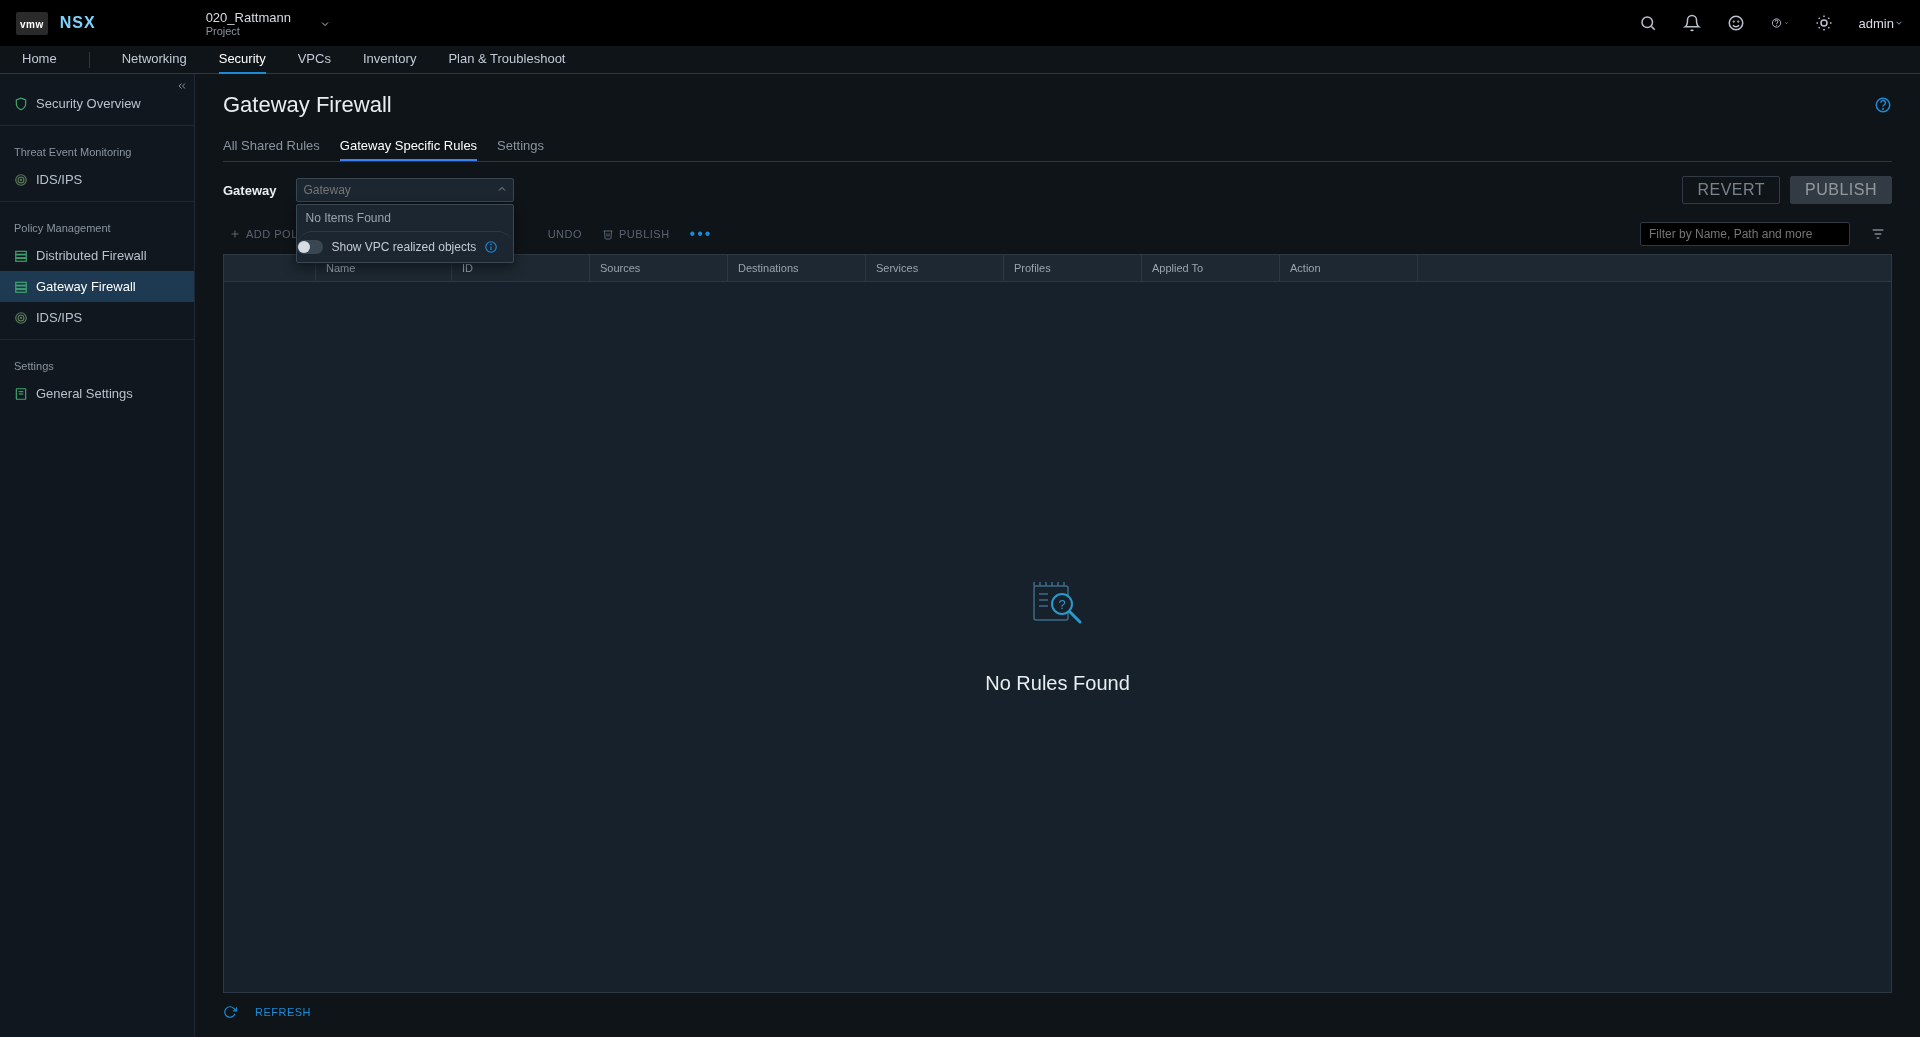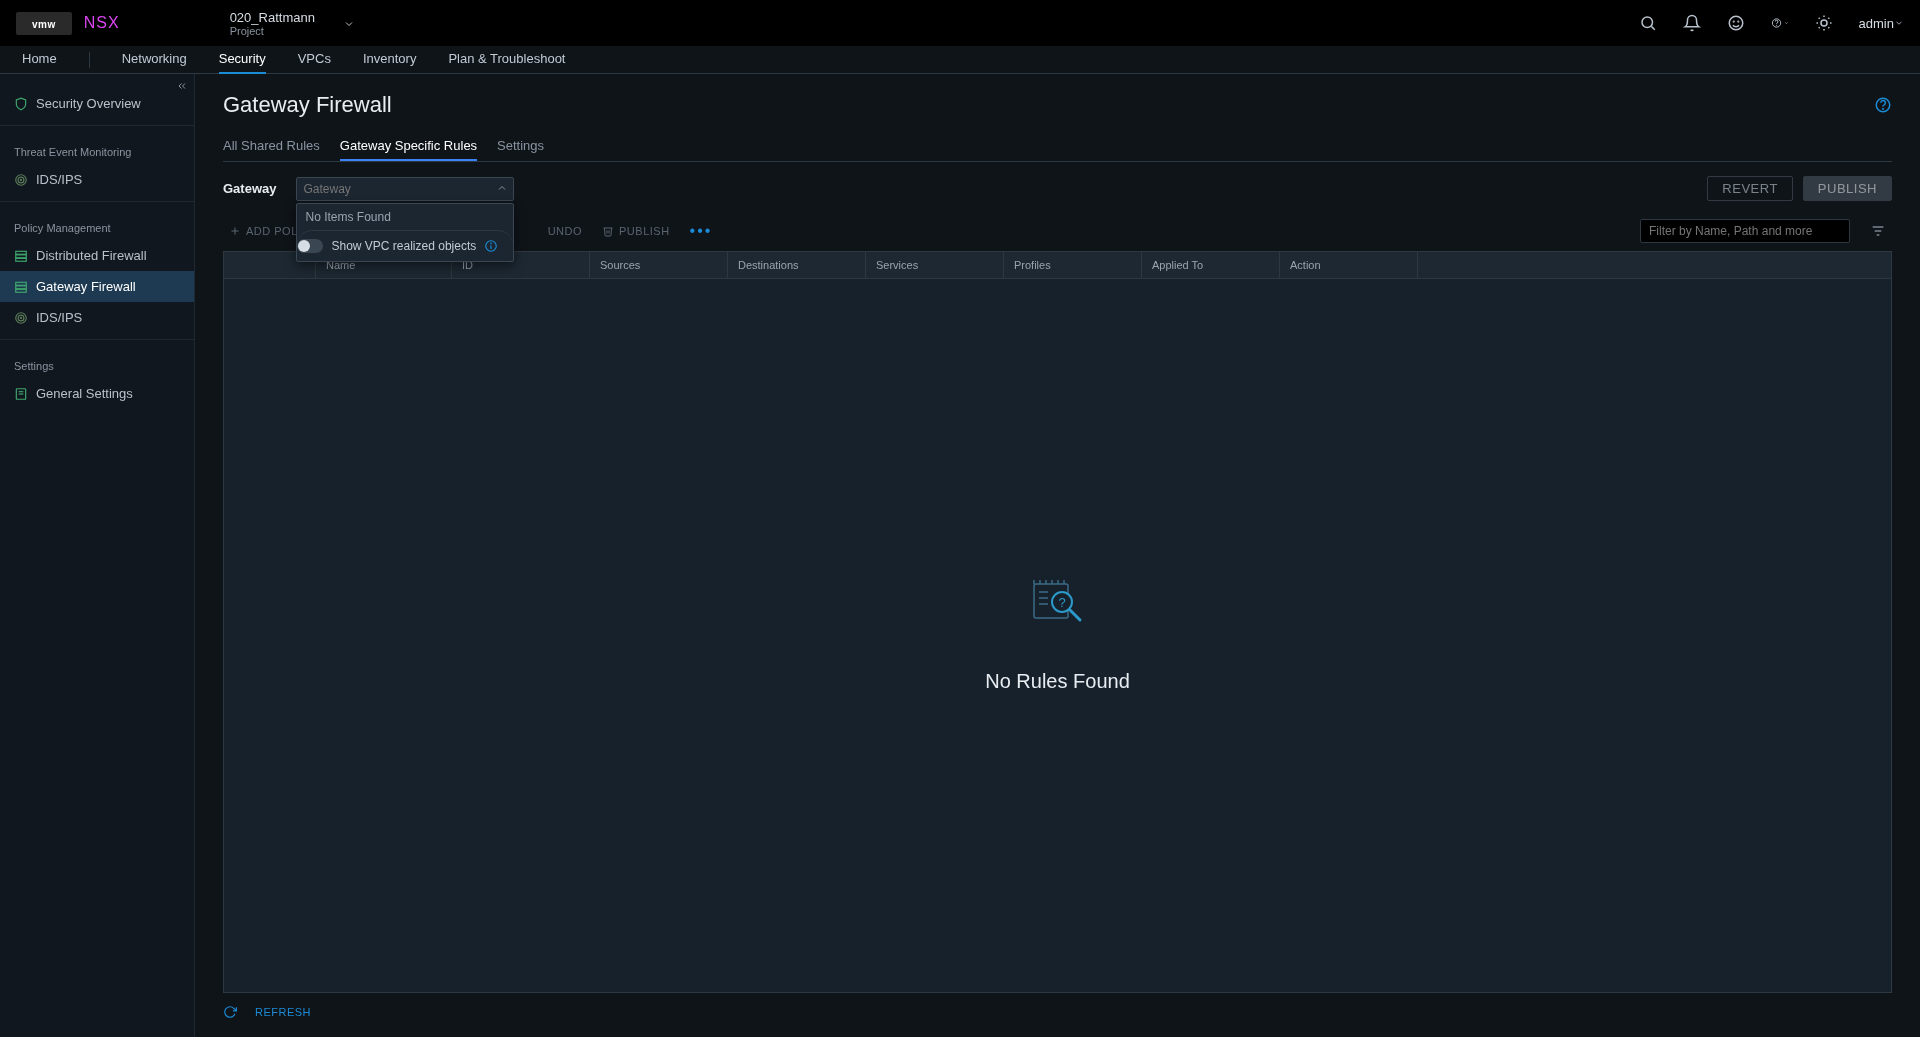--- a/index.html
+++ b/index.html
@@ -14,26 +14,26 @@
 }
 .topbar {
   height: 46px;
   background: #000;
   display: flex;
   align-items: center;
   padding: 0 16px;
 }
 .logo-box {
   background: #2a2a2a;
-  padding: 4px 16px;
+  padding: 4px 4px;
   border-radius: 2px;
   margin-right: 12px;
 }
 .logo-vmw { color: #fff; font-size: 10px; font-weight: bold; letter-spacing: 0.5px; }
-.logo-nsx { color: #d946ef; font-size: 16px; font-weight: 400; margin-right: 110px; letter-spacing: 1px;}
+.logo-nsx { color: #7dd3fc; font-size: 16px; font-weight: 700; margin-right: 110px; letter-spacing: 1px;}
 .project-sel { display: flex; flex-direction: column; justify-content: center; color: #d6dde4; cursor: pointer; position: relative; padding-right: 40px; }
 .project-name { font-size: 13px; }
 .project-label { font-size: 11px; color: #8a94a0; }
 .project-caret { position: absolute; right: 0; top: 8px; }
 .top-right { margin-left: auto; display: flex; align-items: center; gap: 26px; }
 .top-icon { width: 18px; height: 18px; color: #b8c1cc; cursor: pointer; display:flex; align-items:center; justify-content:center;}
 .user-lbl { color: #d6dde4; font-size: 13px; display:flex; align-items:center; cursor:pointer;}
 .navbar {
   height: 28px;
   background: #0f1419;
@@ -66,21 +66,21 @@
 .gw-select { position: relative; width: 218px;}
 .gw-input { width:100%; background:#1b2631; border:1px solid #3a4652; color:#8a94a0; padding:4px 24px 4px 6px; font-size:12px; border-radius:2px;}
 .gw-caret { position:absolute; right:6px; top:5px; color:#8a94a0; pointer-events:none;}
 .gw-dropdown { position:absolute; top:26px; left:0; width:218px; background:#1b2631; border:1px solid #3a4652; border-radius:2px; z-index:10; box-shadow:0 4px 12px rgba(0,0,0,0.5);}
 .gw-noitems { padding:6px 8px; color:#9aa4af; font-size:12px;}
 .gw-toggle-row { display:flex; align-items:center; gap:8px; padding:8px 0; border-top:1px solid #2d3842;border-radius:16px;}
 .toggle { width:26px; height:14px; background:#3a4652; border-radius:7px; position:relative; cursor:pointer;}
 .toggle-knob { width:12px; height:12px; background:#d6dde4; border-radius:50%; position:absolute; top:1px; left:1px;}
 .info-icon { color:#1b8bd6; cursor:pointer;}
 .act-right { margin-left:auto; display:flex; gap:10px;}
-.btn { border:1px solid #4a5662; background:transparent; color:#c2cad4; padding:4px 14px; font-size:13px; letter-spacing:0.5px; border-radius:2px; cursor:pointer;}
+.btn { border:1px solid #4a5662; background:transparent; color:#c2cad4; padding:4px 14px; font-size:16px; letter-spacing:0.5px; border-radius:2px; cursor:pointer;}
 .btn-primary { background:#4a5662; color:#e8edf2;}
 .btn:disabled, .btn.disabled { opacity:0.6; cursor:default;}
 .toolbar { display:flex; align-items:center; gap:20px; margin-top:18px; padding: 0 6px;}
 .tool-btn { display:flex; align-items:center; gap:5px; color:#5a6470; font-size:11px; letter-spacing:0.5px; cursor:default;}
 .more-dots { color:#1b8bd6; cursor:pointer; font-size:16px; letter-spacing:2px;}
 .filter-box { margin-left:auto; width:210px; background:#000000; border:1px solid #2d3842; color:#8a94a0; padding:4px 8px; font-size:12px; border-radius:2px;}
 .filter-icon { color:#8a94a0; cursor:pointer;}
 .table-head { display:flex; background:#1d2832; border:1px solid #2d3842; margin-top:8px; height:28px; align-items:center; font-size:11px; color:#9aa4af;}
 .th { padding:0 10px; border-right:1px solid #2d3842; height:100%; display:flex; align-items:center;}
 .th:last-child { border-right:none;}

